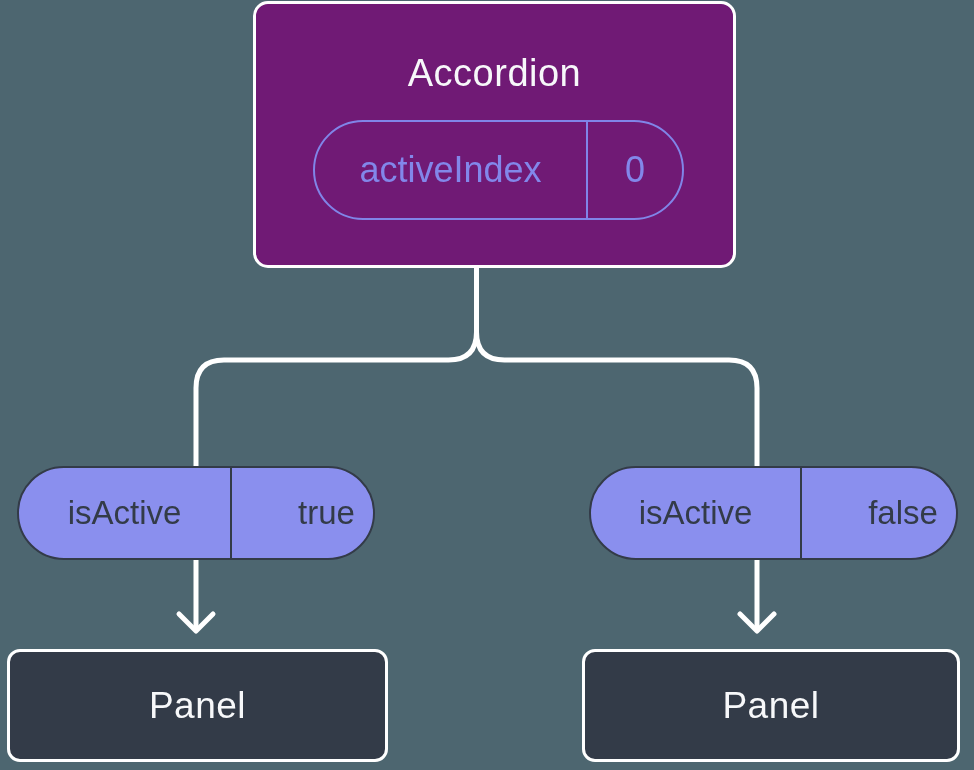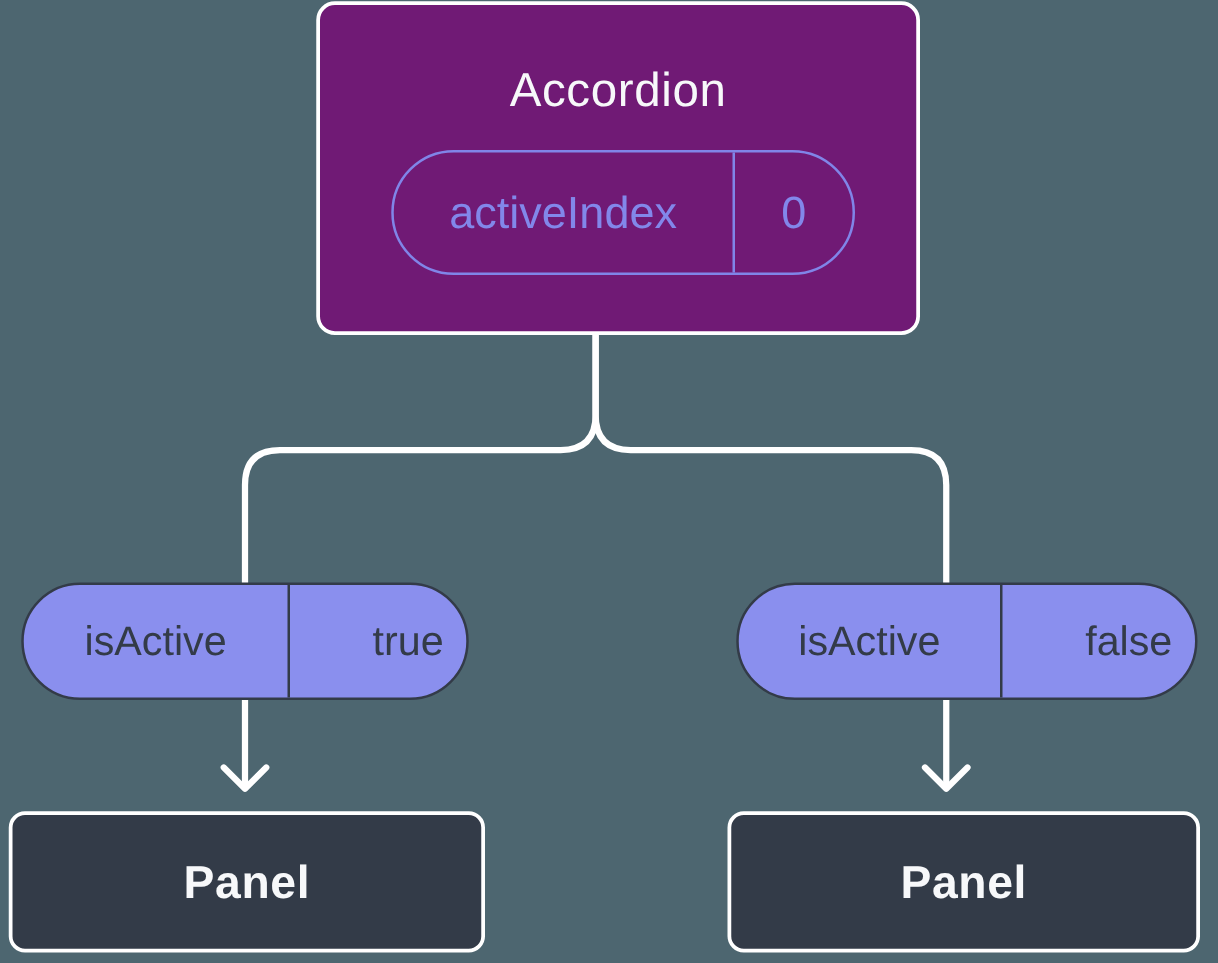--- a/index.html
+++ b/index.html
@@ -64,21 +64,21 @@
   .state-pill.right{left:589px;width:369px;}
   .state-pill.right .cell.name{width:209px;}
 
   
   .panel-node{
     top:649px;height:113px;
     background:#333b48;
     border:3px solid #ffffff;
     border-radius:13px;
     display:flex;align-items:center;justify-content:center;
-    color:#f7f8fa;font-size:37px;font-weight:700;
+    color:#f7f8fa;font-size:37px;font-weight:400;
     letter-spacing:.5px;
   }
   .panel-node.left{left:7px;width:381px;}
   .panel-node.right{left:582px;width:378px;}
 
   .edge{stroke:#ffffff;stroke-width:5;fill:none;}
   .arrow{stroke:#ffffff;stroke-width:5;fill:none;stroke-linecap:round;stroke-linejoin:round;}
 </style>
 </head>
 <body>

